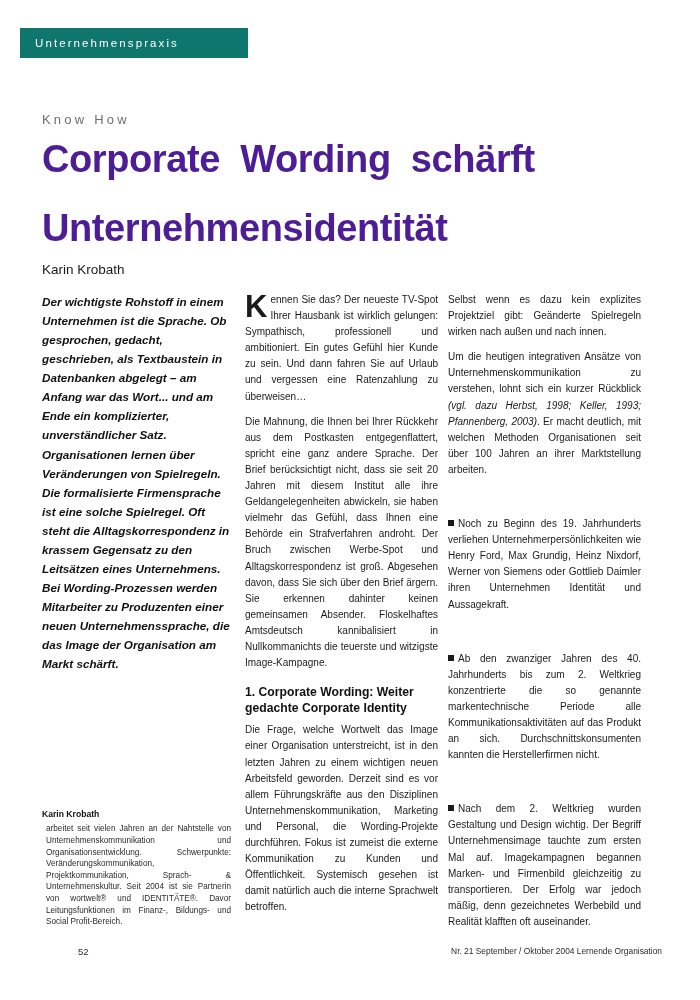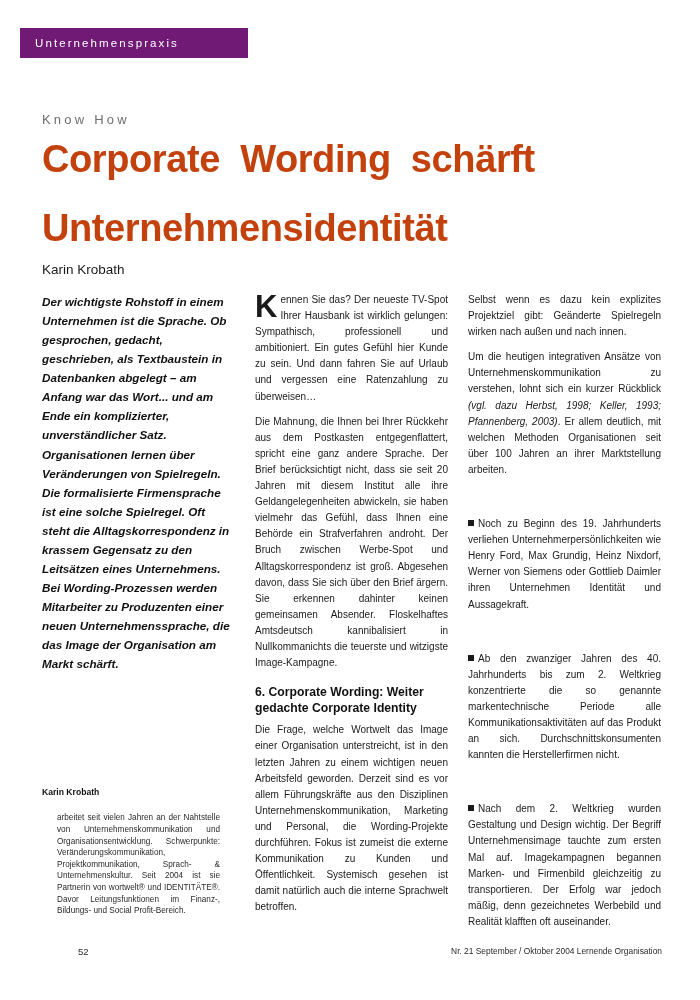--- a/index.html
+++ b/index.html
@@ -16,21 +16,21 @@
     overflow: hidden;
   }
 
   
   .banner {
     position: absolute;
     left: 20px;
     top: 28px;
     width: 228px;
     height: 30px;
-    background: #701a75;
+    background: #0f766e;
     display: flex;
     align-items: center;
   }
   .banner-label {
     color: #ffffff;
     font-size: 11.5px;
     letter-spacing: 2.1px;
     padding-left: 15px;
     font-weight: 400;
   }
@@ -46,21 +46,21 @@
     font-size: 13px;
     letter-spacing: 3.2px;
     color: #6e6e6e;
     margin-bottom: 12px;
   }
   .headline {
     font-size: 38px;
     line-height: 1.07;
     font-weight: bold;
     letter-spacing: -0.4px;
-    color: #c2410c;
+    color: #4c1d95;
     margin: 0;
   }
   .headline-line1 {
     display: block;
     word-spacing: 10px;
   }
   .headline-line2 {
     display: block;
     margin-top: 28px;
   }
@@ -71,21 +71,21 @@
   }
 
   
   .columns {
     position: absolute;
     left: 42px;
     top: 292px;
     width: 620px;
     height: 640px;
     display: flex;
-    gap: 20px;
+    gap: 10px;
   }
   .col {
     width: 193px;
     position: relative;
   }
 
   .lead {
     font-size: 11.7px;
     line-height: 1.63;
     font-style: italic;
@@ -152,21 +152,21 @@
     font-size: 8.6px;
     font-weight: bold;
     color: #111111;
     margin: 0 0 2px 0;
   }
   .bio-text {
     font-size: 8.2px;
     line-height: 1.42;
     text-align: justify;
     color: #2a2a2a;
-    margin: 15px;
+    margin: 4px;
   }
 
   
   .page-number {
     position: absolute;
     left: 42px;
     top: 946px;
     font-size: 9.5px;
     color: #2a2a2a;
     padding-left: 36px;
@@ -205,27 +205,27 @@
     </div>
     <div class="bio">
       <div class="bio-name">Karin Krobath</div>
       <p class="bio-text">arbeitet seit vielen Jahren an der Nahtstelle von Unternehmenskommunikation und Organisationsentwicklung. Schwerpunkte: Veränderungskommunikation, Projektkommunikation, Sprach- &amp; Unternehmenskultur. Seit 2004 ist sie Partnerin von wortwelt® und IDENTITÄTE®. Davor Leitungsfunktionen im Finanz-, Bildungs- und Social Profit-Bereich.</p>
     </div>
   </div>
 
   <div class="col">
     <p class="body-text dropcap-para">Kennen Sie das? Der neueste TV-Spot Ihrer Hausbank ist wirklich gelungen: Sympathisch, professionell und ambitioniert. Ein gutes Gefühl hier Kunde zu sein. Und dann fahren Sie auf Urlaub und vergessen eine Ratenzahlung zu überweisen…</p>
     <p class="body-text">Die Mahnung, die Ihnen bei Ihrer Rückkehr aus dem Postkasten entgegenflattert, spricht eine ganz andere Sprache. Der Brief berücksichtigt nicht, dass sie seit 20 Jahren mit diesem Institut alle ihre Geldangelegenheiten abwickeln, sie haben vielmehr das Gefühl, dass Ihnen eine Behörde ein Strafverfahren androht. Der Bruch zwischen Werbe-Spot und Alltagskorrespondenz ist groß. Abgesehen davon, dass Sie sich über den Brief ärgern. Sie erkennen dahinter keinen gemeinsamen Absender. Floskelhaftes Amtsdeutsch kannibalisiert in Nullkommanichts die teuerste und witzigste Image-Kampagne.</p>
-    <h2 class="subhead">6. Corporate Wording: Weiter gedachte Corporate Identity</h2>
+    <h2 class="subhead">1. Corporate Wording: Weiter gedachte Corporate Identity</h2>
     <p class="body-text">Die Frage, welche Wortwelt das Image einer Organisation unterstreicht, ist in den letzten Jahren zu einem wichtigen neuen Arbeitsfeld geworden. Derzeit sind es vor allem Führungskräfte aus den Disziplinen Unternehmenskommunikation, Marketing und Personal, die Wording-Projekte durchführen. Fokus ist zumeist die externe Kommunikation zu Kunden und Öffentlichkeit. Systemisch gesehen ist damit natürlich auch die interne Sprachwelt betroffen.</p>
   </div>
 
   <div class="col">
     <p class="body-text">Selbst wenn es dazu kein explizites Projektziel gibt: Geänderte Spielregeln wirken nach außen und nach innen.</p>
-    <p class="body-text"><span>Um die heutigen integrativen Ansätze von Unternehmenskommunikation zu verstehen, lohnt sich ein kurzer Rückblick </span><span class="cite">(vgl. dazu Herbst, 1998; Keller, 1993; Pfannenberg, 2003)</span><span>. Er allem deutlich, mit welchen Methoden Organisationen seit über 100 Jahren an ihrer Marktstellung arbeiten.</span></p>
+    <p class="body-text"><span>Um die heutigen integrativen Ansätze von Unternehmenskommunikation zu verstehen, lohnt sich ein kurzer Rückblick </span><span class="cite">(vgl. dazu Herbst, 1998; Keller, 1993; Pfannenberg, 2003)</span><span>. Er macht deutlich, mit welchen Methoden Organisationen seit über 100 Jahren an ihrer Marktstellung arbeiten.</span></p>
     <p class="body-text bullet-para"><span class="sq-bullet"></span><span>Noch zu Beginn des 19. Jahrhunderts verliehen Unternehmerpersönlichkeiten wie Henry Ford, Max Grundig, Heinz Nixdorf, Werner von Siemens oder Gottlieb Daimler ihren Unternehmen Identität und Aussagekraft.</span></p>
     <p class="body-text bullet-para"><span class="sq-bullet"></span><span>Ab den zwanziger Jahren des 40. Jahrhunderts bis zum 2. Weltkrieg konzentrierte die so genannte markentechnische Periode alle Kommunikationsaktivitäten auf das Produkt an sich. Durchschnittskonsumenten kannten die Herstellerfirmen nicht.</span></p>
     <p class="body-text bullet-para"><span class="sq-bullet"></span><span>Nach dem 2. Weltkrieg wurden Gestaltung und Design wichtig. Der Begriff Unternehmensimage tauchte zum ersten Mal auf. Imagekampagnen begannen Marken- und Firmenbild gleichzeitig zu transportieren. Der Erfolg war jedoch mäßig, denn gezeichnetes Werbebild und Realität klafften oft auseinander.</span></p>
   </div>
 
 </div>
 
 <div class="page-number">52</div>
 <div class="footer-note">Nr. 21 September / Oktober 2004 Lernende Organisation</div>
 

